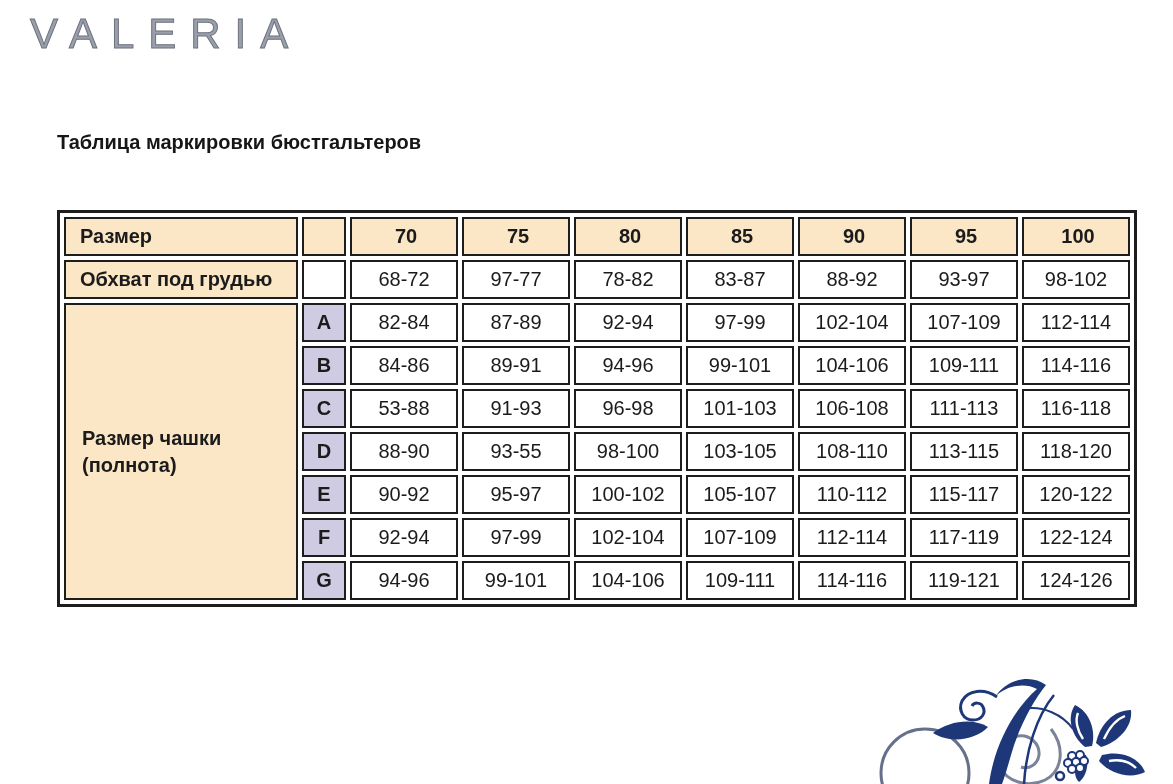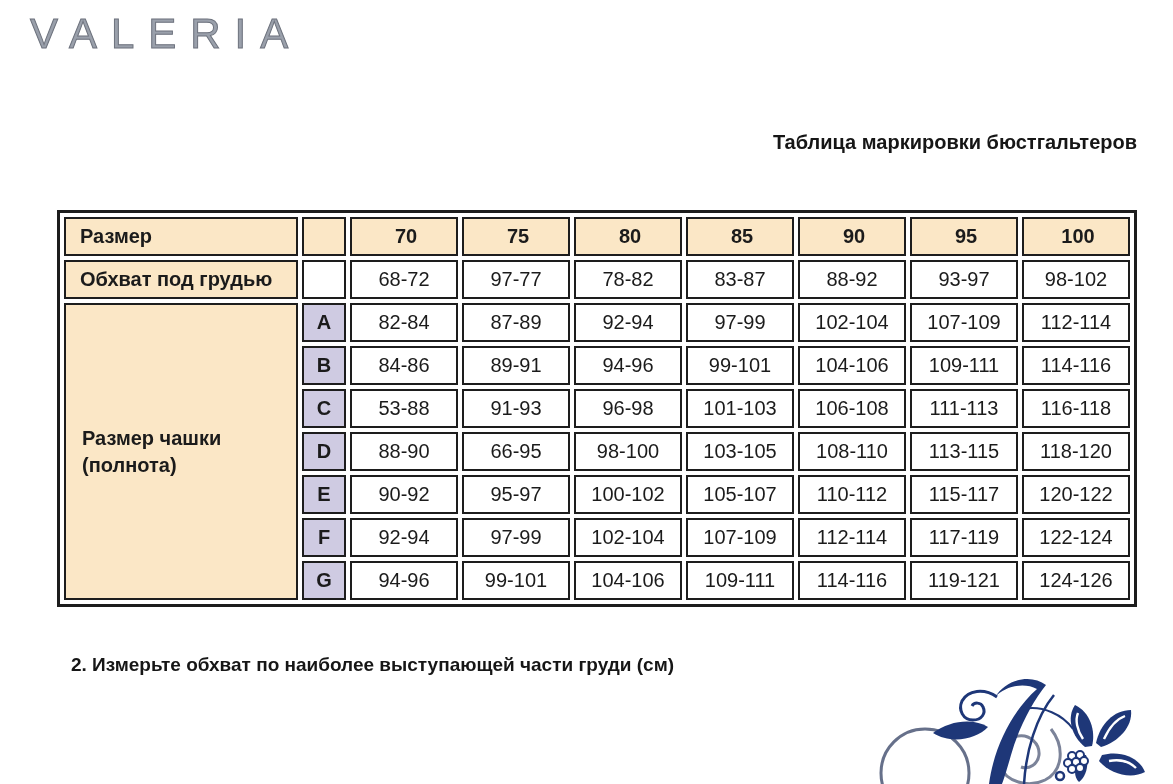--- a/index.html
+++ b/index.html
@@ -13,21 +13,21 @@
     position:absolute;left:30px;top:10px;
     font-family:Liberation Sans, sans-serif;
     font-size:42px;font-weight:400;
     letter-spacing:14px;
     color:#9aa0ab;
     text-align:right;
     -webkit-text-stroke:1px #6d727d;
   }
   .title{
     position:absolute;left:57px;top:131px;width:1080px;
-    text-align:right;font-size:20px;font-weight:bold;color:#161616;
+    text-align:left;font-size:20px;font-weight:bold;color:#161616;
   }
   table.size-table{
     position:absolute;left:57px;top:210px;
     border-collapse:separate;border-spacing:4px;
     border:3px solid #1d1d1d;background:#ffffff;
     table-layout:fixed;
   }
   table.size-table td,table.size-table th{
     box-sizing:border-box;
     border:2px solid #1d1d1d;
@@ -123,21 +123,21 @@
         <td>91-93</td>
         <td>96-98</td>
         <td>101-103</td>
         <td>106-108</td>
         <td>111-113</td>
         <td>116-118</td>
       </tr>
       <tr>
         <td class="lav">D</td>
         <td>88-90</td>
-        <td>66-95</td>
+        <td>93-55</td>
         <td>98-100</td>
         <td>103-105</td>
         <td>108-110</td>
         <td>113-115</td>
         <td>118-120</td>
       </tr>
       <tr>
         <td class="lav">E</td>
         <td>90-92</td>
         <td>95-97</td>
@@ -164,21 +164,20 @@
         <td>104-106</td>
         <td>109-111</td>
         <td>114-116</td>
         <td>119-121</td>
         <td>124-126</td>
       </tr>
     </tbody>
 </table>
 
 <div class="notes">
-  <div class="note">2. Измерьте обхват по наиболее выступающей части груди (см)</div>
 </div>
 
 <svg class="ornament" viewBox="0 0 300 117" xmlns="http://www.w3.org/2000/svg">
 
   <circle cx="52" cy="106" r="44" fill="none" stroke="#66708a" stroke-width="3"></circle>
 
   <path d="M178,62 C192,80 190,104 172,113 C155,121 133,115 127,99 C122,85 131,71 145,69 C157,67 167,77 166,88 C165,97 156,103 148,100" fill="none" stroke="#7b8399" stroke-width="3"></path>
 
   <path d="M116,117 C121,80 139,44 164,22 C151,15 132,19 122,30 C134,11 159,7 173,18 C160,34 146,60 138,88 C134,102 131,112 129,117 Z" fill="#1e3778"></path>
   <path d="M151,117 C153,84 163,50 181,28" stroke="#1e3778" stroke-width="2.5" fill="none"></path>

